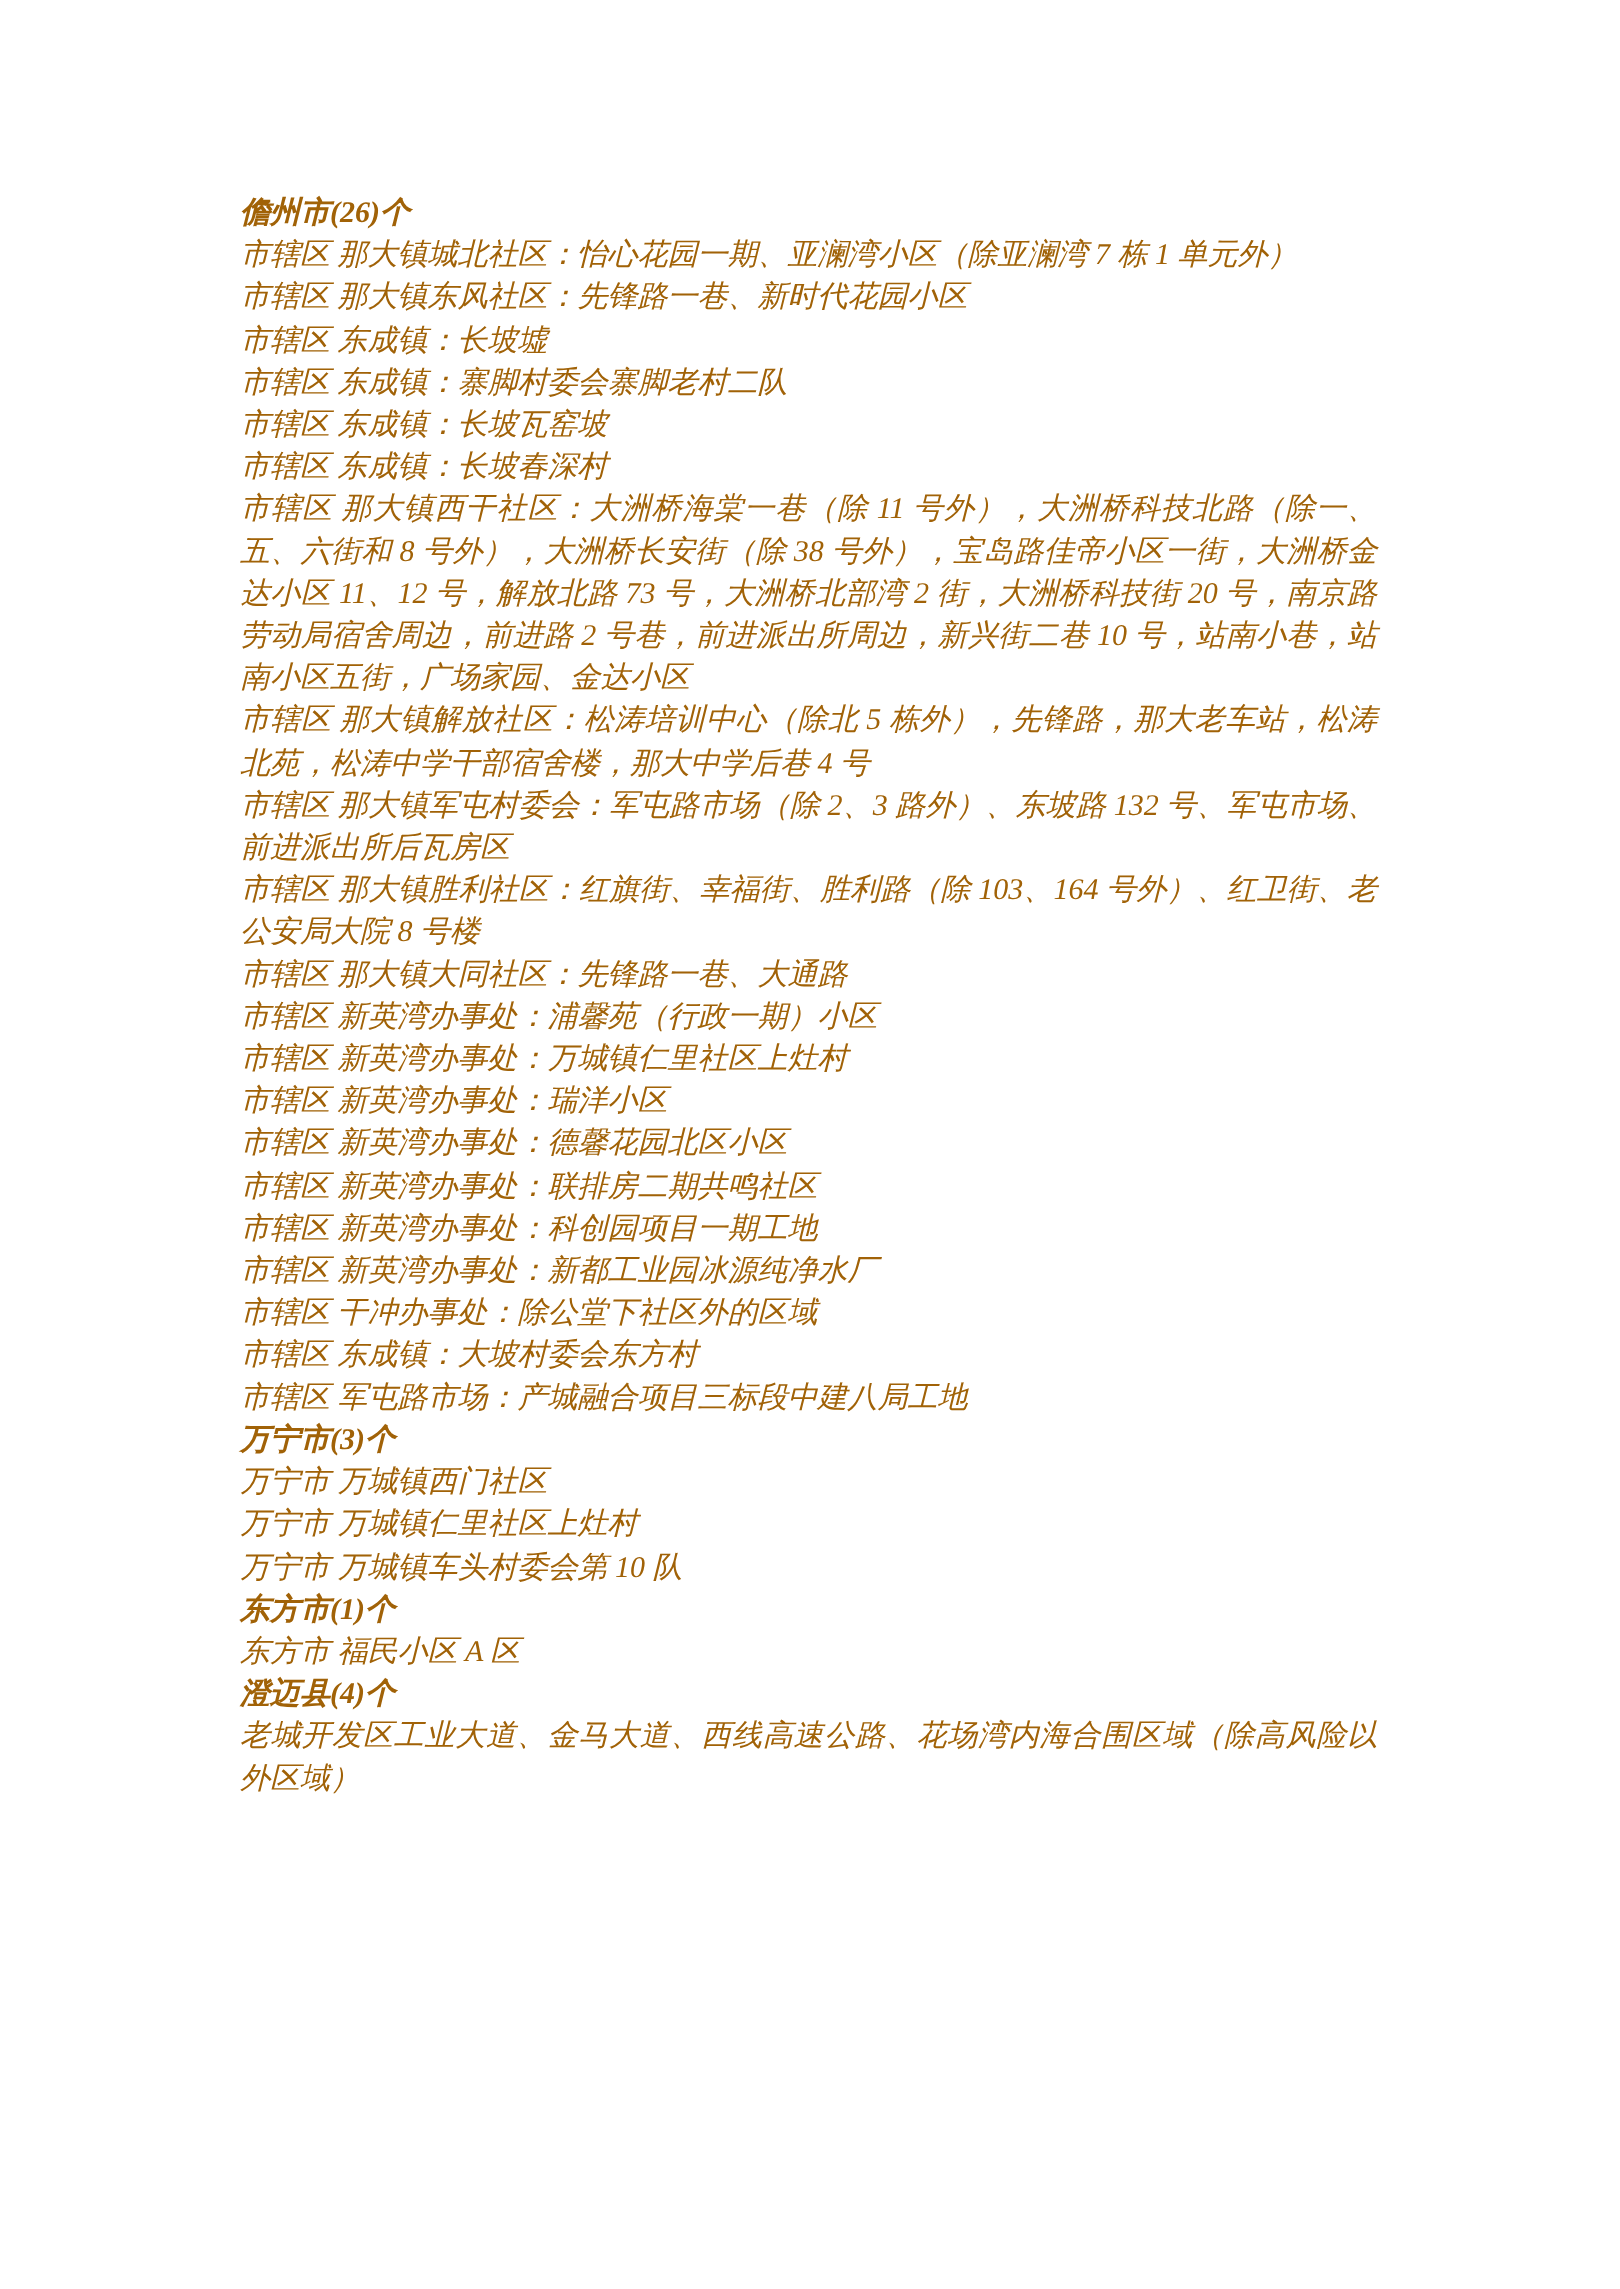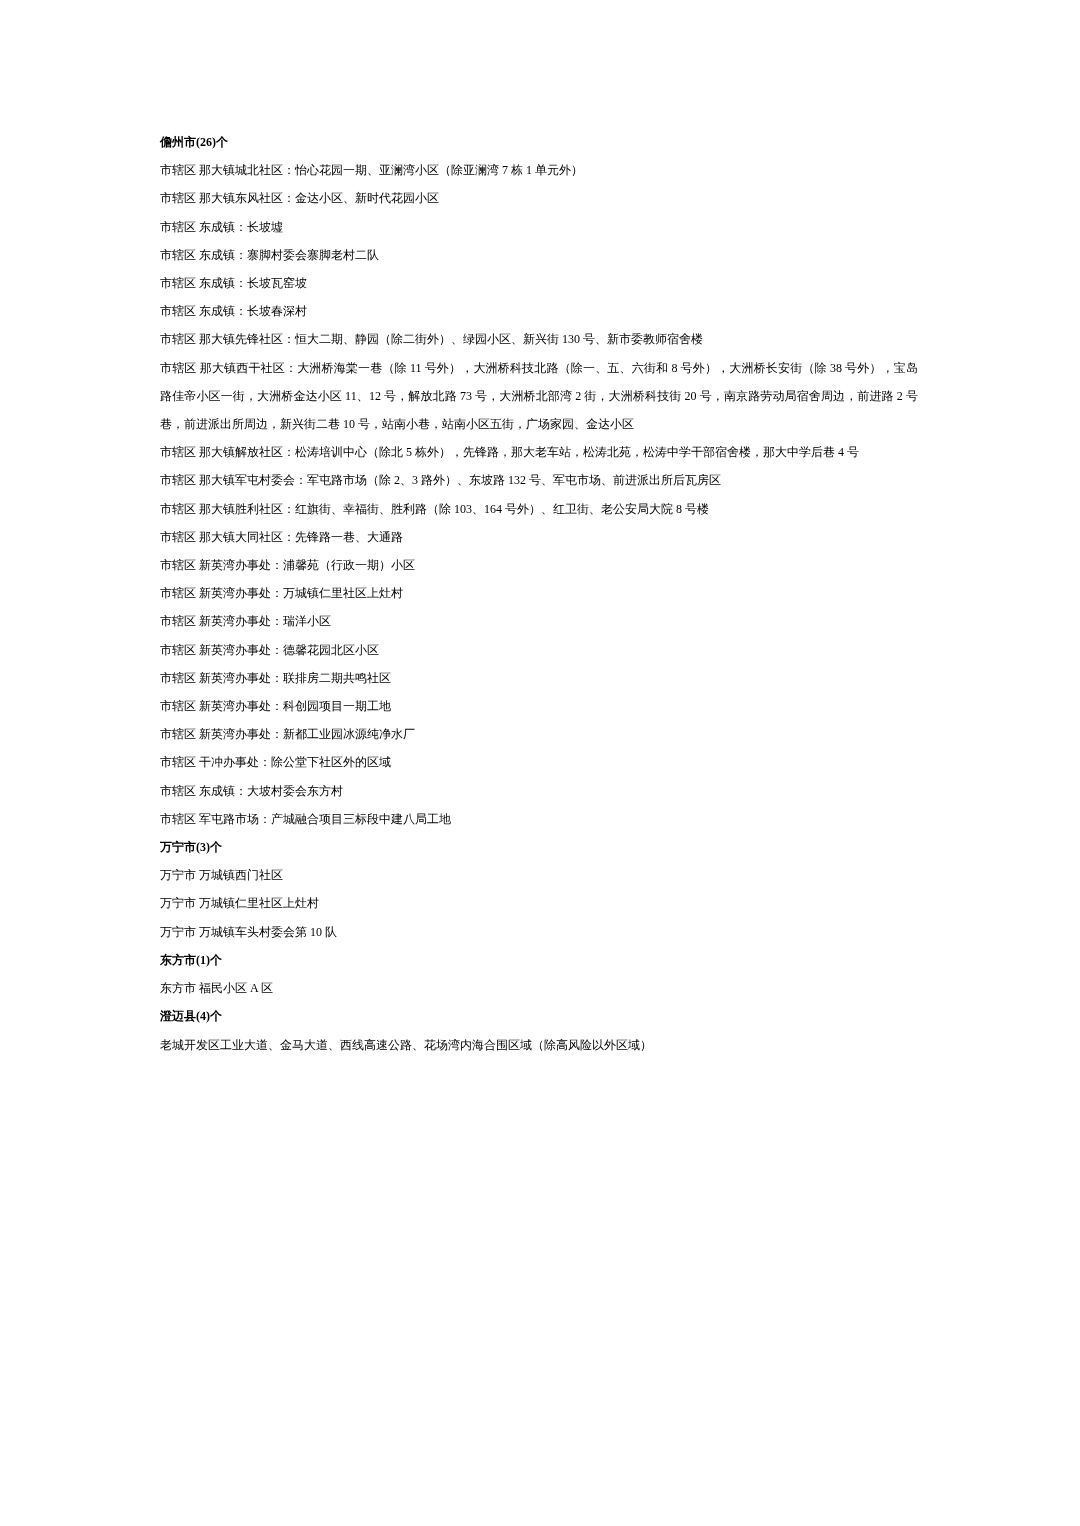--- a/index.html
+++ b/index.html
@@ -12,48 +12,48 @@
     width: 1080px;
     height: 1526px;
     background: #ffffff;
     overflow: hidden;
   }
   .doc-body {
     position: absolute;
     left: 160px;
     top: 128px;
     width: 758px;
-    color: #000000;
+    color: #a16207;
     font-family: "Liberation Serif", "DejaVu Serif", serif;
-    font-size: 12px;
+    font-size: 20px;
     line-height: 28.2px;
+    font-style: italic;
   }
   .doc-body p {
     margin: 0;
     padding: 0;
     text-align: justify;
   }
   .heading {
     font-weight: bold;
     text-align: left !important;
   }
 </style>
 </head>
 <body>
 
 <div class="page">
   <div class="doc-body">
       <p class="heading">儋州市(26)个</p>
       <p class="entry">市辖区 那大镇城北社区：怡心花园一期、亚澜湾小区（除亚澜湾 7 栋 1 单元外）</p>
-      <p class="entry">市辖区 那大镇东风社区：金达小区、新时代花园小区</p>
+      <p class="entry">市辖区 那大镇东风社区：先锋路一巷、新时代花园小区</p>
       <p class="entry">市辖区 东成镇：长坡墟</p>
       <p class="entry">市辖区 东成镇：寨脚村委会寨脚老村二队</p>
       <p class="entry">市辖区 东成镇：长坡瓦窑坡</p>
       <p class="entry">市辖区 东成镇：长坡春深村</p>
-      <p class="entry">市辖区 那大镇先锋社区：恒大二期、静园（除二街外）、绿园小区、新兴街 130 号、新市委教师宿舍楼</p>
       <p class="entry">市辖区 那大镇西干社区：大洲桥海棠一巷（除 11 号外），大洲桥科技北路（除一、五、六街和 8 号外），大洲桥长安街（除 38 号外），宝岛路佳帝小区一街，大洲桥金达小区 11、12 号，解放北路 73 号，大洲桥北部湾 2 街，大洲桥科技街 20 号，南京路劳动局宿舍周边，前进路 2 号巷，前进派出所周边，新兴街二巷 10 号，站南小巷，站南小区五街，广场家园、金达小区</p>
       <p class="entry">市辖区 那大镇解放社区：松涛培训中心（除北 5 栋外），先锋路，那大老车站，松涛北苑，松涛中学干部宿舍楼，那大中学后巷 4 号</p>
       <p class="entry">市辖区 那大镇军屯村委会：军屯路市场（除 2、3 路外）、东坡路 132 号、军屯市场、前进派出所后瓦房区</p>
       <p class="entry">市辖区 那大镇胜利社区：红旗街、幸福街、胜利路（除 103、164 号外）、红卫街、老公安局大院 8 号楼</p>
       <p class="entry">市辖区 那大镇大同社区：先锋路一巷、大通路</p>
       <p class="entry">市辖区 新英湾办事处：浦馨苑（行政一期）小区</p>
       <p class="entry">市辖区 新英湾办事处：万城镇仁里社区上灶村</p>
       <p class="entry">市辖区 新英湾办事处：瑞洋小区</p>
       <p class="entry">市辖区 新英湾办事处：德馨花园北区小区</p>
       <p class="entry">市辖区 新英湾办事处：联排房二期共鸣社区</p>

